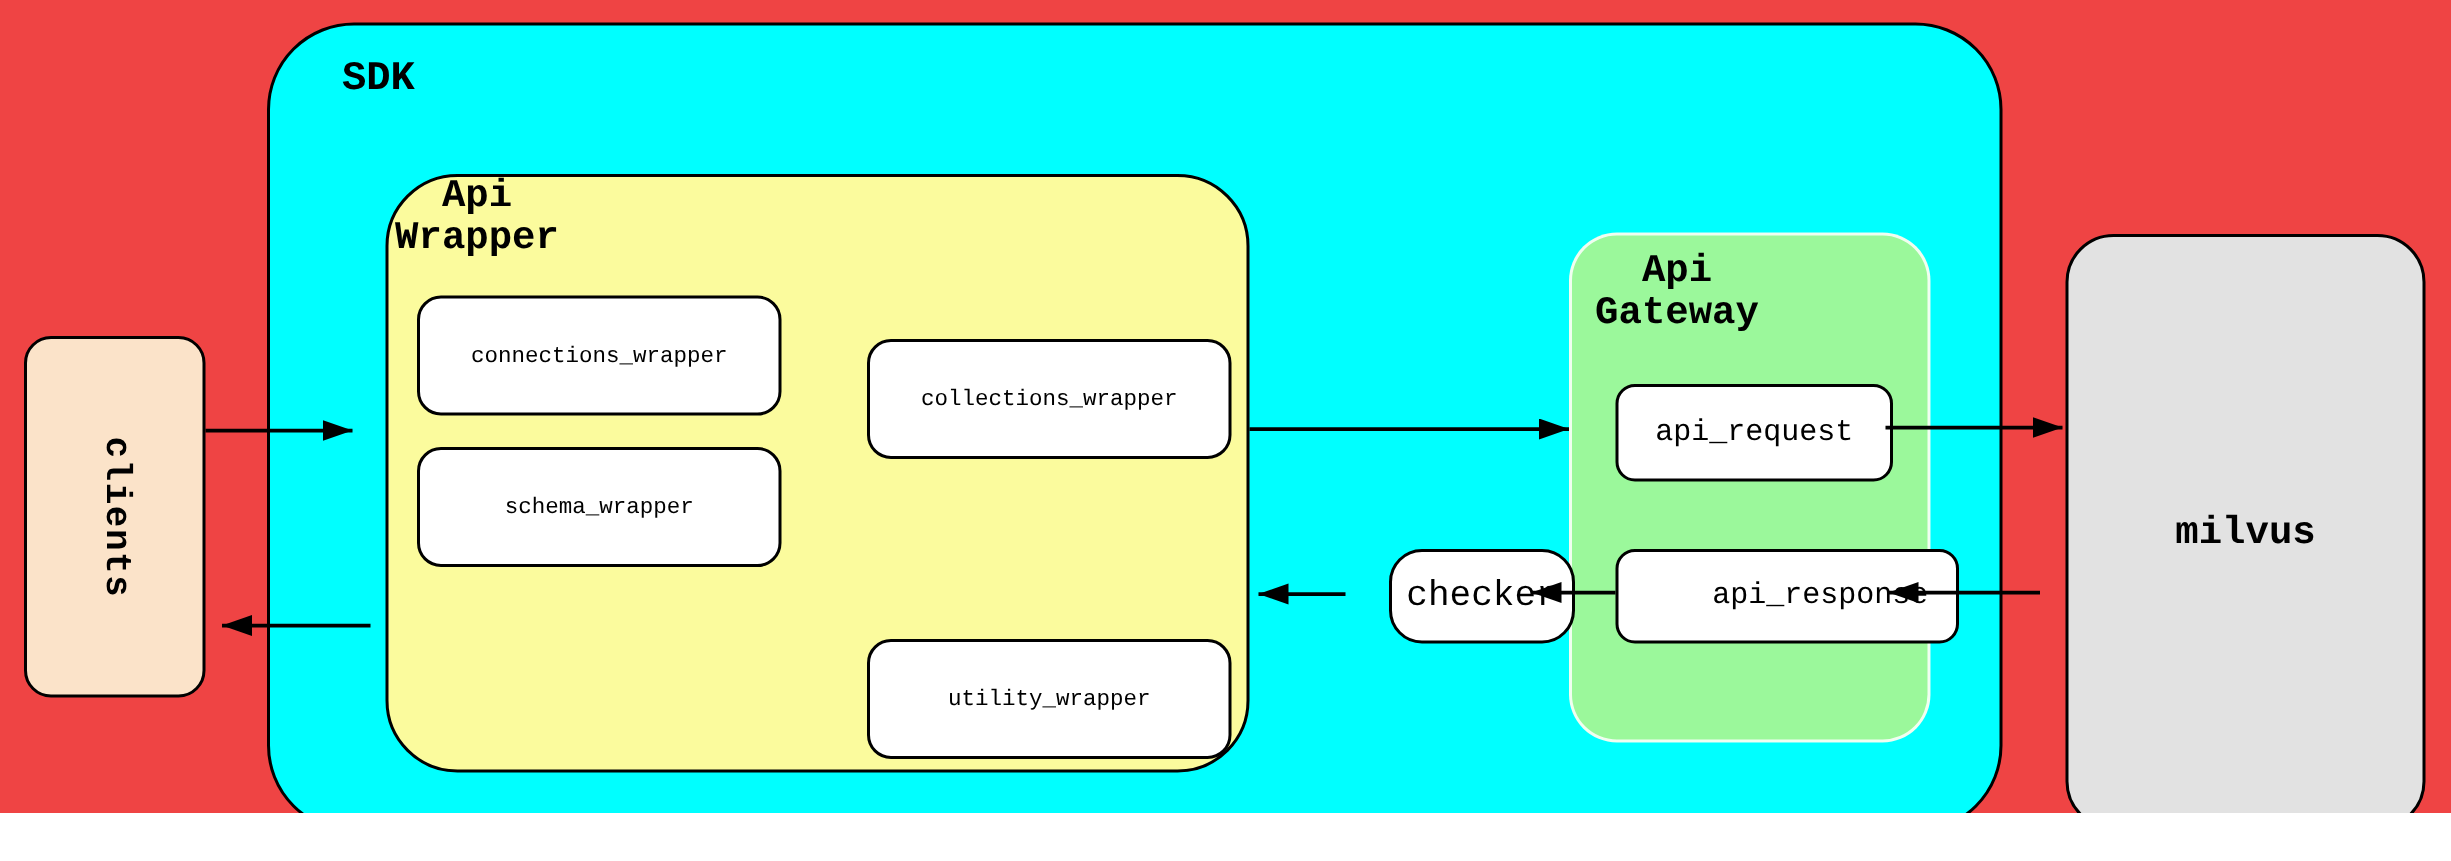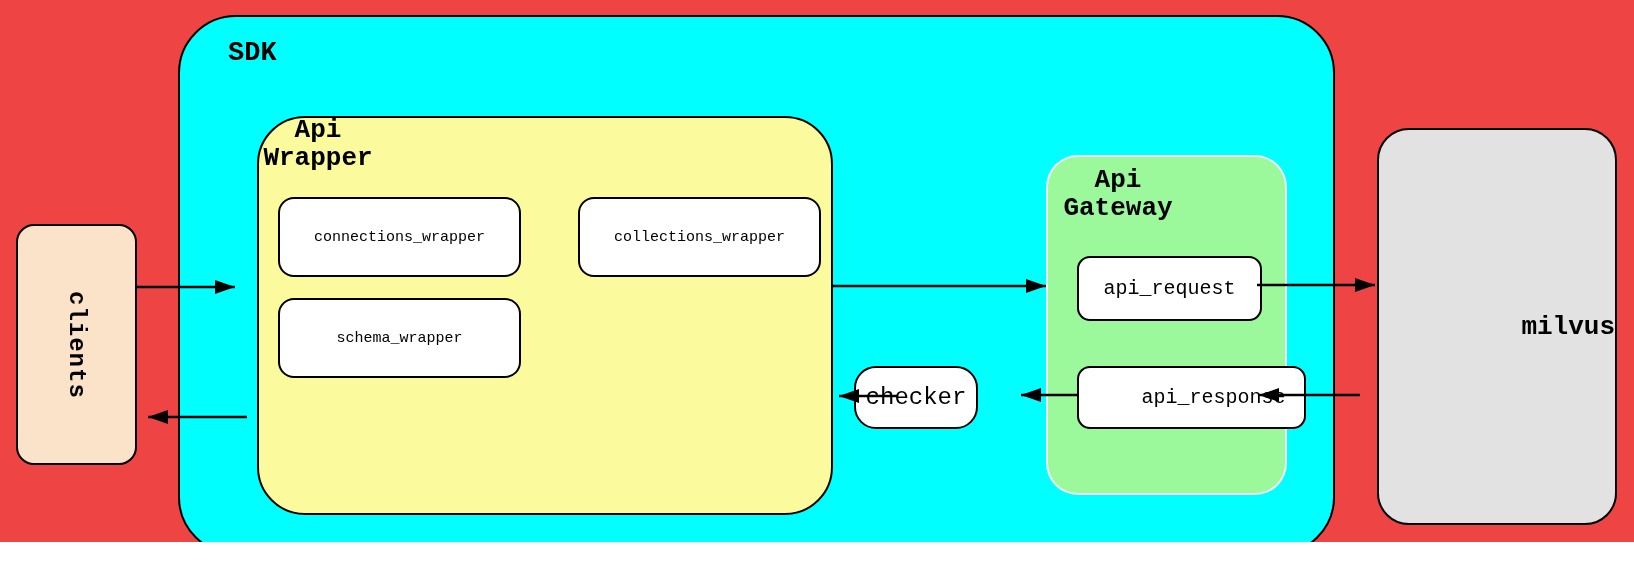--- a/index.html
+++ b/index.html
@@ -52,46 +52,46 @@
     background: #9BF89B;
     border: 2px solid rgba(255,255,255,0.85);
     border-radius: 32px;
   }
   .api-gateway-label {
     position: absolute; left: 1058px; top: 166px; width: 120px;
     text-align: center;
     font-size: 26px; font-weight: bold; line-height: 28px; color: #000;
   }
   .milvus {
-    left: 1377px; top: 128px; width: 240px; height: 397px;
+    left: 1377px; top: 156px; width: 240px; height: 397px;
     background: #E2E2E2;
     border: 2.5px solid #000;
     border-radius: 32px;
-    display: flex; align-items: center; justify-content: flex-end;
+    display: flex; align-items: center; justify-content: center;
   }
   .milvus-label { font-size: 26px; font-weight: bold; color: #000; }
 
   
   .wbox {
     position: absolute;
     background: #FFFFFF;
     border: 2.5px solid #000;
     display: flex; align-items: center; justify-content: center;
     color: #000;
   }
   .wrap-box { width: 239px; height: 76px; border-radius: 16px; font-size: 15px; }
-  .col1 { left: 278px; } .col2 { left: 578px; }
+  .col1 { left: 278px; } .col2 { left: 578px; margin-top: 29px; }
   .row1 { top: 197px; } .row2 { top: 298px; } .row3 { top: 397px; }
 
   .gw-box { left: 1077px; width: 181px; border-radius: 13px; font-size: 20px; }
   .gw-request  { top: 256px; height: 61px; }
   .gw-response { top: 366px; height: 59px; padding-left: 44px; }
 
   .checker-box {
-    left: 854px; top: 366px; width: 120px; height: 59px;
+    left: 926px; top: 366px; width: 120px; height: 59px;
     border-radius: 22px; font-size: 24px;
   }
 
   
   #arrows {
     position: absolute; left: 0; top: 0; width: 1634px; height: 574px;
     pointer-events: none;
   }
   #arrows path.link { stroke: #000; stroke-width: 2.5px; fill: none; }
 </style>
@@ -109,20 +109,21 @@
 
   <div class="node api-wrapper"></div>
   <div class="api-wrapper-label">
     <div>Api</div>
     <div>Wrapper</div>
   </div>
 
   <div class="wbox wrap-box col1 row1">connections_wrapper</div>
   <div class="wbox wrap-box col2 row1">collections_wrapper</div>
   <div class="wbox wrap-box col1 row2">schema_wrapper</div>
+  <div class="wbox wrap-box col2 row3">utility_wrapper</div>
 
   <div class="node api-gateway"></div>
   <div class="api-gateway-label">
     <div>Api</div>
     <div>Gateway</div>
   </div>
 
   <div class="wbox gw-box gw-request">api_request</div>
   <div class="wbox gw-box gw-response">api_response</div>
 

